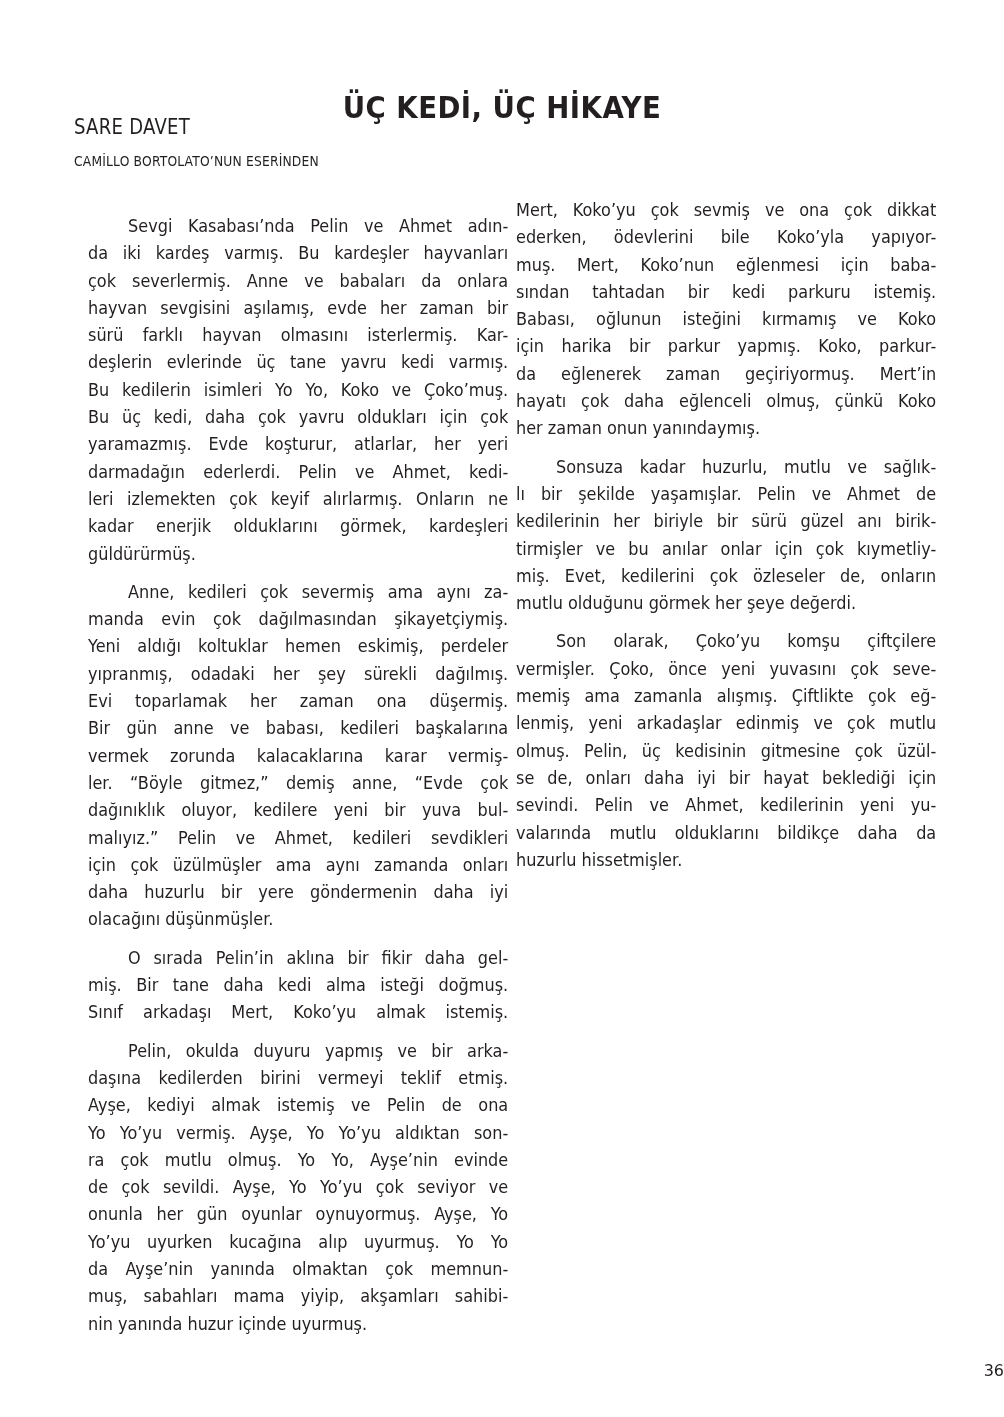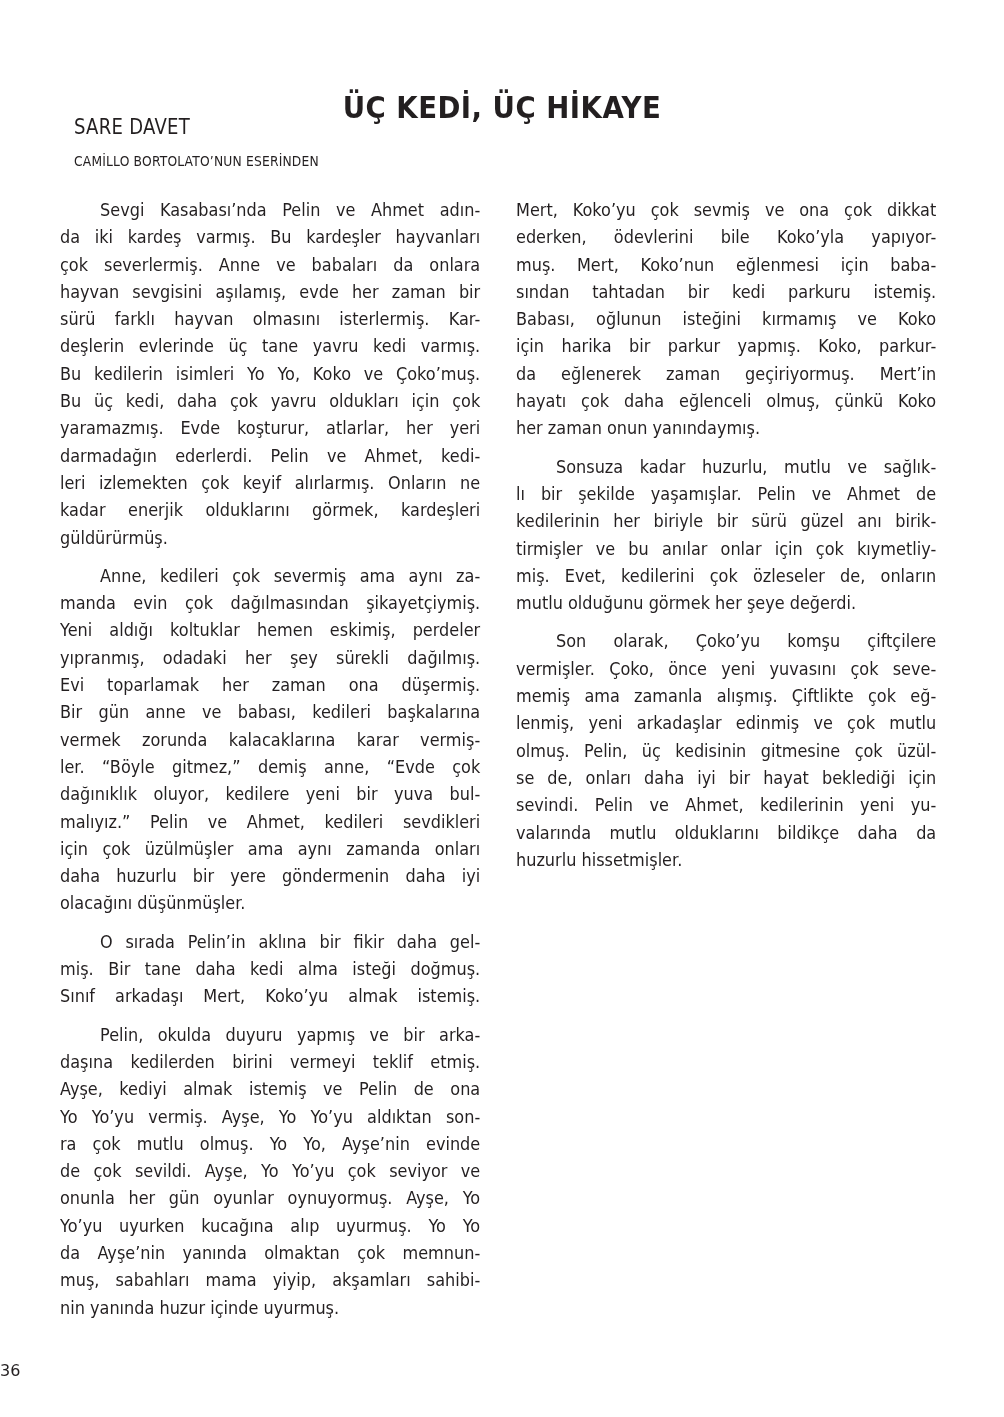--- a/index.html
+++ b/index.html
@@ -20,35 +20,35 @@
       letter-spacing: 0.3px;
     }
     .source {
       position: absolute; left: 74px; top: 153px;
       font-size: 14px; transform: scaleX(0.88); transform-origin: left;
       letter-spacing: 0.2px;
     }
     .col {
       position: absolute; top: 196px; width: 420px;
     }
-    .col.left { left: 60px; }
+    .col.left { left: 88px; margin-top: 16px; }
     .col.right { left: 516px; }
     .para { margin: 0 0 11px 0; }
     .line {
       display: block; height: 27.3px; line-height: 27.3px;
       font-size: 18.5px; white-space: nowrap; overflow: visible;
       text-align: justify; text-align-last: justify;
       transform: scaleX(0.87); transform-origin: left;
       width: 483px;
     }
     .line.last { text-align-last: left; }
     .line.first { text-indent: 46px; }
     .page-number {
       position: absolute; left: 0; right: 0; top: 1361px;
-      text-align: left; font-size: 16px;
+      text-align: right; font-size: 16px;
     }
   </style>
 </head>
 <body>
 
 <h1 class="title">ÜÇ KEDİ, ÜÇ HİKAYE</h1>
 <div class="author">SARE DAVET</div>
 <div class="source">CAMİLLO BORTOLATO’NUN ESERİNDEN</div>
 
 <div class="col left">

